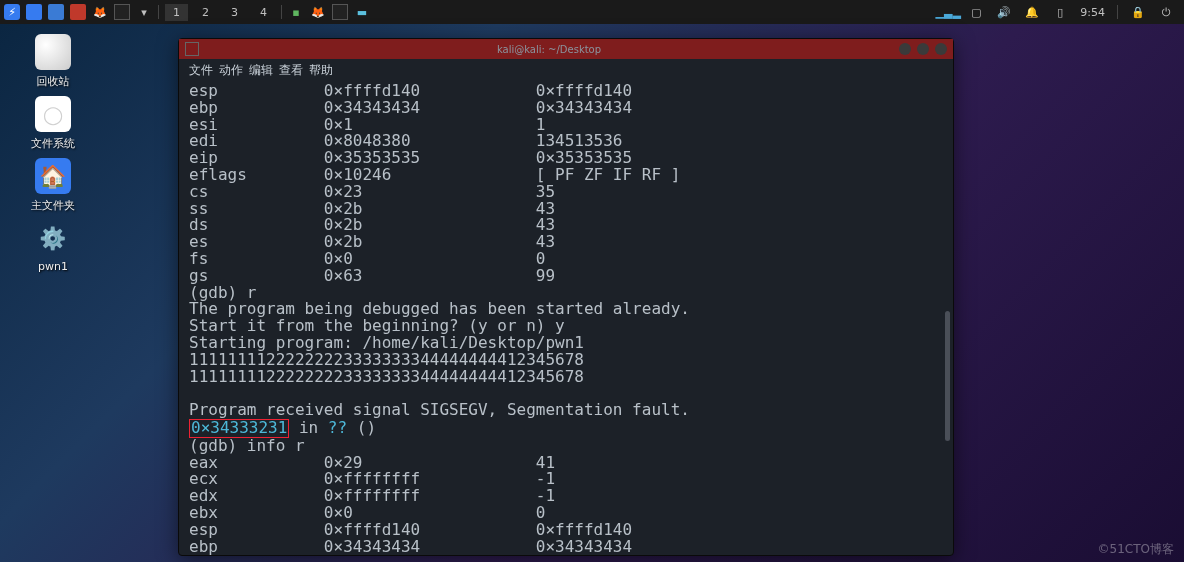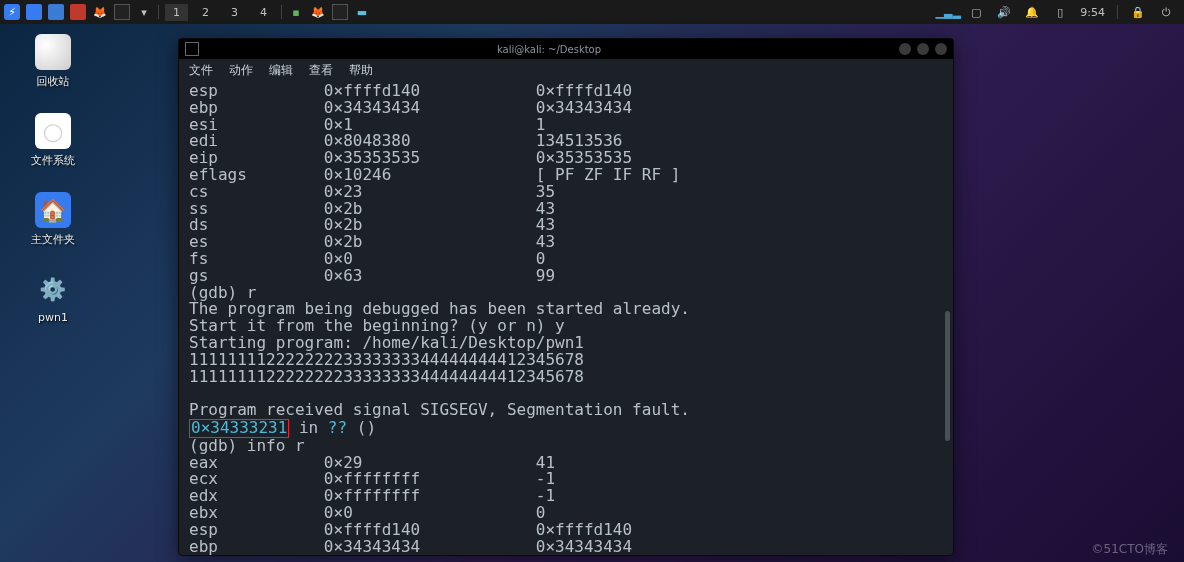--- a/index.html
+++ b/index.html
@@ -23,21 +23,21 @@
       color: #c0c0c0;
     }
     .panel-left { display: flex; align-items: center; gap: 6px; }
     .panel-right { margin-left: auto; display: flex; align-items: center; gap: 12px; padding-right: 6px; }
     .panel-icon { width: 16px; height: 16px; display: flex; align-items: center; justify-content: center; cursor: pointer; }
     .kali-logo { background: #367bf0; border-radius: 3px; padding: 1px 3px; color: #fff; font-weight: bold; }
     .ws-num { padding: 2px 8px; cursor: pointer; }
     .ws-num.active { background: #333; }
     .divider { width: 1px; height: 14px; background: #444; }
     
-    .desktop-icons { position: absolute; top: 34px; left: 18px; display: flex; flex-direction: column; gap: 24px; }
+    .desktop-icons { position: absolute; top: 34px; left: 18px; display: flex; flex-direction: column; gap: 7px; }
     .d-icon { display: flex; flex-direction: column; align-items: center; gap: 4px; width: 70px; cursor: pointer; }
     .d-icon .ico { width: 36px; height: 36px; border-radius: 6px; display: flex; align-items: center; justify-content: center; font-size: 22px; }
     .d-icon .lbl { color: #eee; font-size: 11px; text-align: center; text-shadow: 1px 1px 2px #000; }
     .trash { background: radial-gradient(circle at 30% 30%, #fff 0%, #ccc 100%); border-radius: 50% 50% 40% 40%; }
     .filesys { background: #fff; border-radius: 50%; display: flex; align-items: center; justify-content: center; }
     .home-ico { background: #367bf0; }
     .gear-ico { background: transparent; color: #fff; }
     .folder-ico { background: #367bf0; width: 36px; height: 28px; border-radius: 3px; margin-top: 4px; }
     
     .term-window {
@@ -45,32 +45,32 @@
       top: 38px; left: 178px;
       width: 776px; height: 518px;
       background: #1c2128;
       border-radius: 4px;
       border: 1px solid #0a0a0a;
       box-shadow: 0 4px 20px rgba(0,0,0,0.5);
       display: flex; flex-direction: column;
     }
     .term-titlebar {
       height: 20px;
-      background: #000000;
+      background: #7f1d1d;
       display: flex; align-items: center;
       padding: 0 6px;
       gap: 6px;
     }
     .term-title { flex: 1; text-align: center; color: #8b949e; font-size: 10px; }
     .win-controls { display: flex; gap: 6px; }
     .win-btn { width: 12px; height: 12px; border-radius: 50%; background: #3a3a3a; cursor: pointer; }
     .term-menubar {
       height: 22px;
       display: flex; align-items: center;
-      gap: 16px;
+      gap: 6px;
       padding: 0 10px;
       color: #c9d1d9;
       font-size: 12px;
     }
     .term-menubar span { cursor: pointer; }
     .term-body {
       flex: 1;
       padding: 2px 10px;
       font-family: "DejaVu Sans Mono", monospace;
       font-size: 16px;
@@ -78,21 +78,21 @@
       color: #b8c0c8;
       white-space: pre;
       overflow: hidden;
       position: relative;
     }
     .hl-red { border: 1px solid #e23; color: #4db8d8; display: inline-block; padding: 0 1px; }
     .hl-red2 { border: 1px solid #e23; display: inline-block; padding: 0 1px; }
     .qq { color: #4db8d8; }
     .scroll-thumb { position: absolute; right: 3px; top: 230px; width: 5px; height: 130px; background: #4a4f58; border-radius: 3px; }
     .term-icon { width: 14px; height: 14px; border: 1px solid #666; display: inline-block; }
-    .watermark { position: absolute; right: 16px; bottom: 4px; color: rgba(255,255,255,0.35); font-size: 12px; }
+    .watermark { position: absolute; right: 10px; bottom: 4px; color: rgba(255,255,255,0.35); font-size: 12px; }
   </style>
 </head>
 <body>
 
 <div class="panel">
   <div class="panel-left">
     <span class="panel-icon kali-logo">⚡</span>
     <span class="panel-icon" style="background:#367bf0;border-radius:2px;"></span>
     <span class="panel-icon" style="background:#3a7bd5;border-radius:2px;"></span>
     <span class="panel-icon" style="background:#c0392b;border-radius:2px;"></span>

